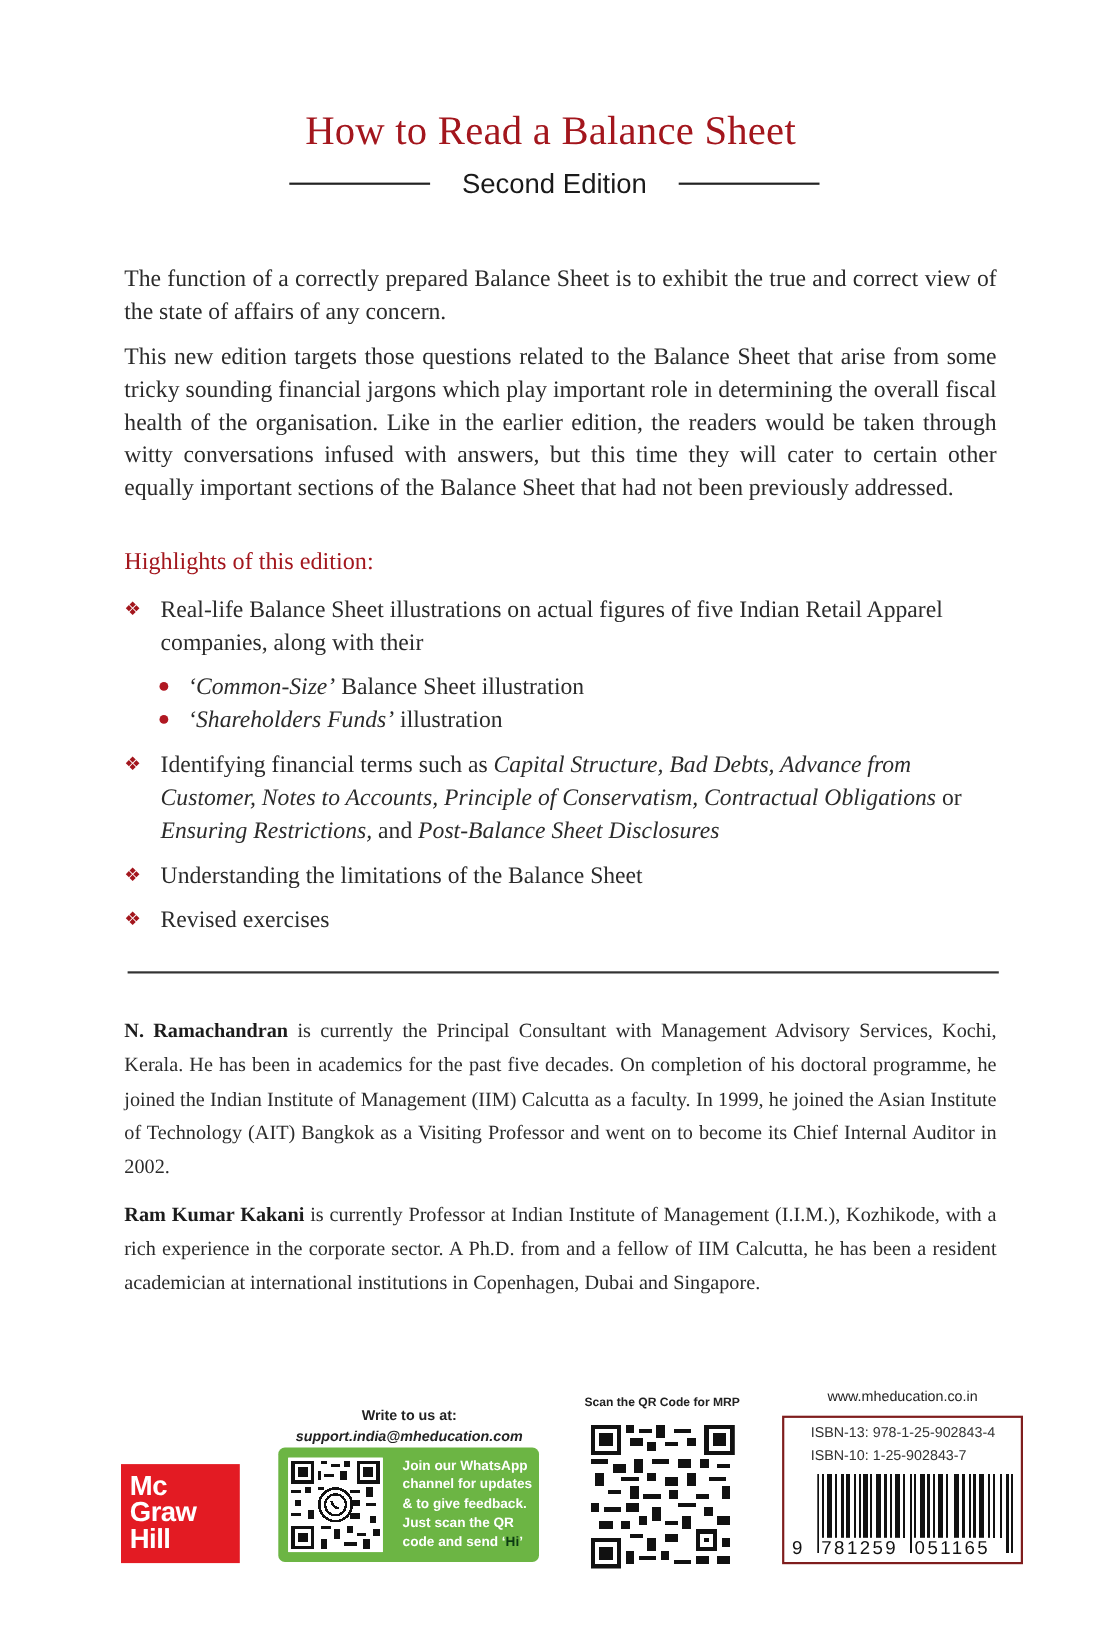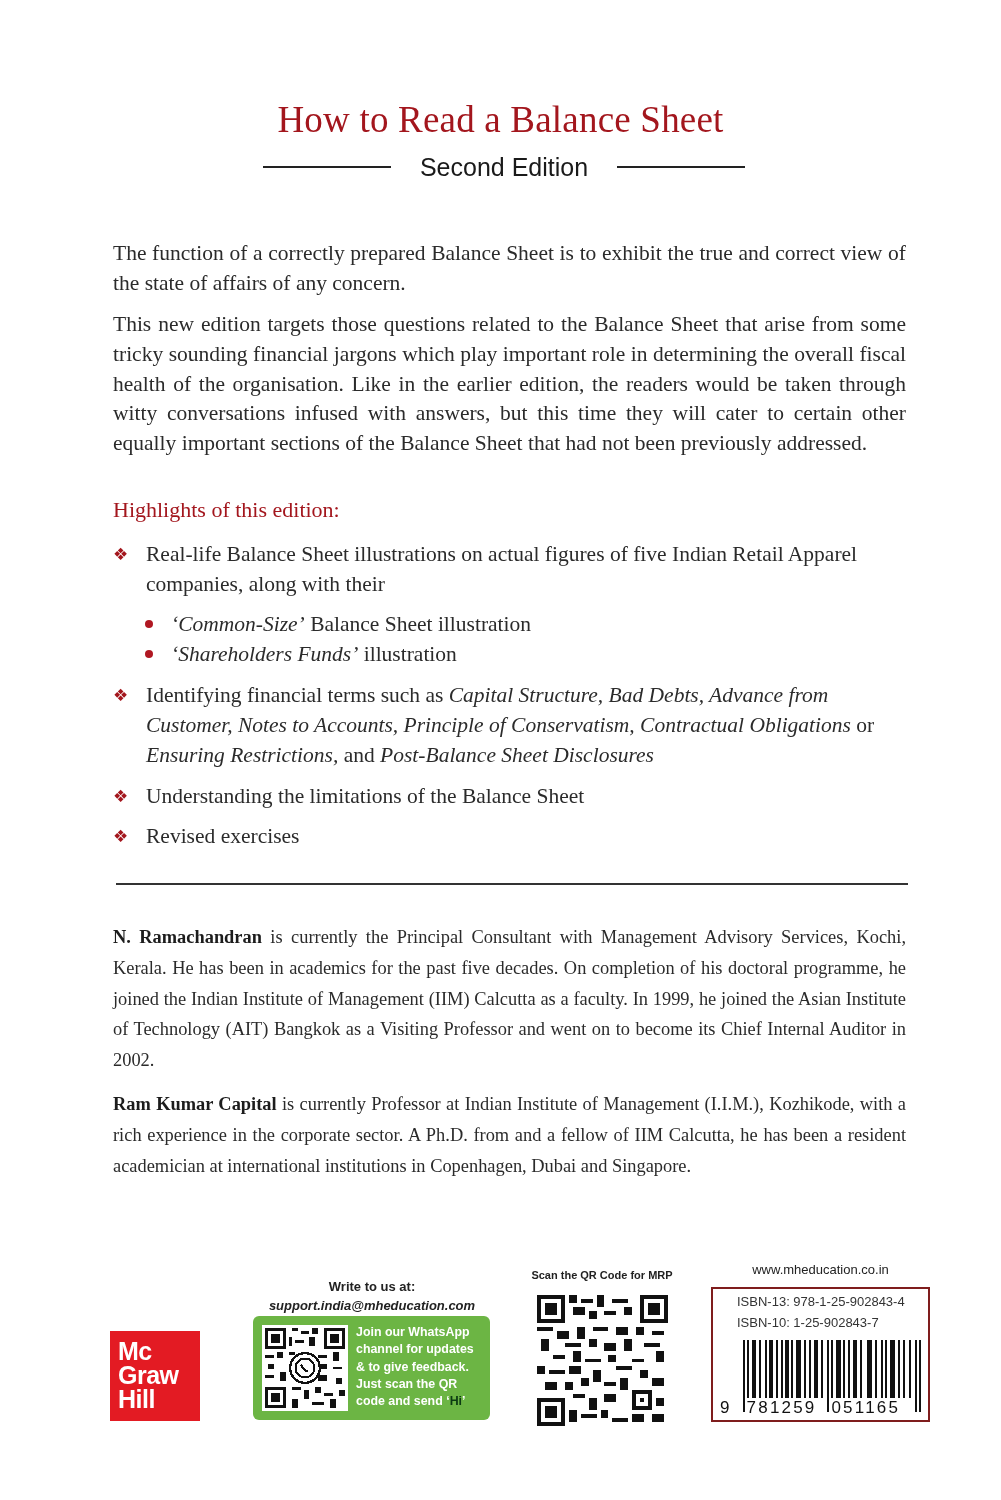--- a/index.html
+++ b/index.html
@@ -54,41 +54,41 @@
   .bio {
     position: absolute; left: 113px; width: 793px; font-size: 18.4px; line-height: 30.8px;
     text-align: justify; color: #2b2b2b;
   }
   .bio b { font-weight: bold; color: #1c1c1c; }
   .bio1 { top: 922px; }
   .bio2 { top: 1089px; }
 
   
   .logo {
-    position: absolute; left: 110px; top: 1331px; width: 90px; height: 90px; background: #e31b23;
+    position: absolute; left: 110px; top: 1331px; width: 108px; height: 90px; background: #e31b23;
     color: #fff; font-family: "Liberation Sans", sans-serif; font-weight: bold;
     font-size: 25px; line-height: 24px; padding: 8px 0 0 8px; letter-spacing: -0.5px;
   }
   .write-label {
     position: absolute; top: 1279px; left: 253px; width: 238px; text-align: center;
     font-family: "Liberation Sans", sans-serif; font-weight: bold; font-size: 13px; color: #222;
   }
   .write-email {
     position: absolute; top: 1298px; left: 253px; width: 238px; text-align: center;
     font-family: "Liberation Sans", sans-serif; font-weight: bold; font-style: italic; font-size: 13px; color: #222;
   }
   .wa-box {
     position: absolute; top: 1316px; left: 253px; width: 237px; height: 104px;
     background: #6cb544; border-radius: 6px;
   }
   .wa-qr {
     position: absolute; top: 9px; left: 9px; width: 86px; height: 86px; background: #fff;
   }
   .wa-text {
-    position: absolute; top: 8px; left: 103px; width: 130px;
+    position: absolute; top: 8px; left: 113px; width: 130px;
     font-family: "Liberation Sans", sans-serif; font-weight: bold; font-size: 12.4px; line-height: 17.3px; color: #fff;
   }
   .wa-text .hi { color: #0b3a12; }
 
   .mrp-label {
     position: absolute; top: 1269px; left: 512px; width: 180px; text-align: center;
     font-family: "Liberation Sans", sans-serif; font-weight: bold; font-size: 11px; color: #222;
   }
   .mrp-qr { position: absolute; top: 1295px; left: 537px; width: 131px; height: 131px; background: #fff; }
 
@@ -148,21 +148,21 @@
   <span class="txt">Understanding the limitations of the Balance Sheet</span>
 </div>
 <div class="hl hl4">
   <span class="mark">❖</span>
   <span class="txt">Revised exercises</span>
 </div>
 
 <div class="separator"></div>
 
 <p class="bio bio1"><b>N. Ramachandran</b><span> is currently the Principal Consultant with Management Advisory Services, Kochi, Kerala. He has been in academics for the past five decades. On completion of his doctoral programme, he joined the Indian Institute of Management (IIM) Calcutta as a faculty. In 1999, he joined the Asian Institute of Technology (AIT) Bangkok as a Visiting Professor and went on to become its Chief Internal Auditor in 2002.</span></p>
-<p class="bio bio2"><b>Ram Kumar Capital</b><span> is currently Professor at  Indian Institute of Management (I.I.M.), Kozhikode, with a rich experience in the corporate sector. A Ph.D. from and a fellow of IIM Calcutta, he has been a resident academician at international institutions in Copenhagen, Dubai and Singapore.</span></p>
+<p class="bio bio2"><b>Ram Kumar Kakani</b><span> is currently Professor at  Indian Institute of Management (I.I.M.), Kozhikode, with a rich experience in the corporate sector. A Ph.D. from and a fellow of IIM Calcutta, he has been a resident academician at international institutions in Copenhagen, Dubai and Singapore.</span></p>
 
 <div class="logo">
   <div>Mc</div>
   <div>Graw</div>
   <div>Hill</div>
 </div>
 
 <div class="write-label">Write to us at:</div>
 <div class="write-email">support.india@mheducation.com</div>
 

